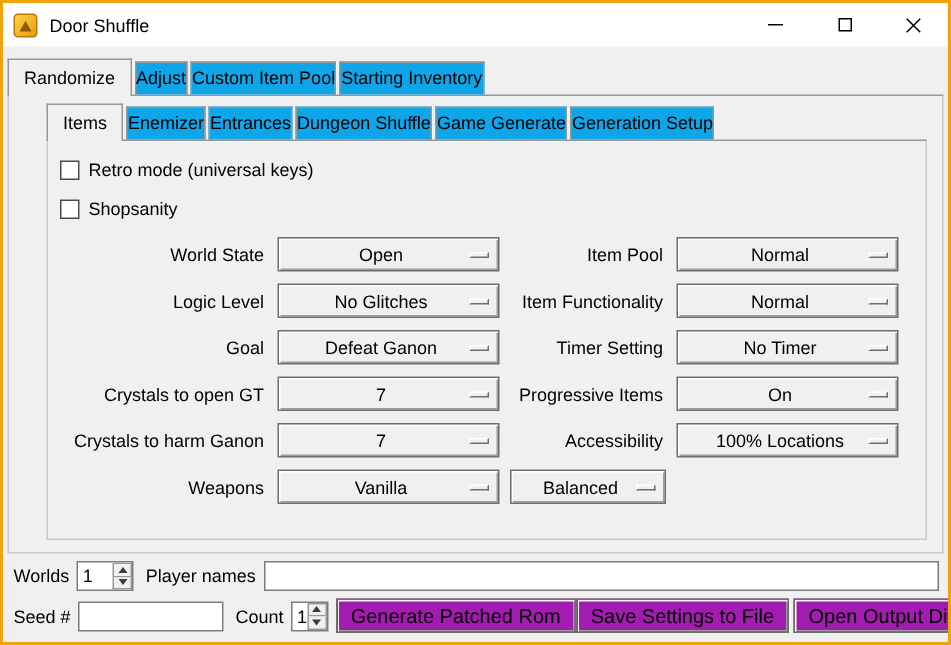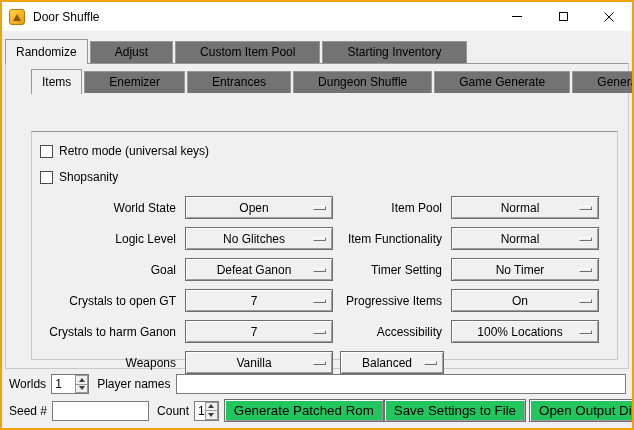--- a/index.html
+++ b/index.html
@@ -48,22 +48,22 @@
   .min-glyph { width: 10px; height: 1px; background: #000; }
   .max-glyph { width: 9px; height: 9px; border: 1px solid #000; }
   
   .tabs {
     display: flex; align-items: flex-end;
     padding-left: 3px;
     flex: 0 0 auto;
   }
   .tab {
     position: relative;
-    padding: 3px 24px 4px;
-    background: #737373;
+    padding: 3px 0 4px;
+    background: #0ea5e9;
     border: 1px solid #979797;
     border-bottom: 0;
     margin-right: 2px;
     white-space: nowrap;
     z-index: 1;
     cursor: default;
   }
   .tab.selected {
     background: #f0f0f0;
     padding: 5px 10px 5px;
@@ -75,21 +75,20 @@
     border: 1px solid #c9c9c9;
     border-top: 1px solid #979797;
     position: relative;
   }
   .outer-pane {
     flex: 1 1 auto;
     margin: 0 3px 0 3px;
     display: flex; flex-direction: column;
     padding-top: 5px;
     min-height: 0;
-    gap: 38px;
   }
   .main-tabs { margin-top: 8px; }
   .sub-tabs { margin-left: 22px; }
   .inner-pane {
     flex: 1 1 auto;
     margin: 0 10px 8px 25px;
     padding: 8px 6px;
     min-height: 0;
   }
   
@@ -174,21 +173,21 @@
     border-bottom: 4px solid #3c3c3c;
   }
   .spin-btn.down::after {
     content: ""; width: 0; height: 0;
     border-left: 3px solid transparent;
     border-right: 3px solid transparent;
     border-top: 4px solid #3c3c3c;
   }
   .btn3d {
     height: 23px;
-    background: #22c55e;
+    background: #a21caf;
     border: 1px solid #6e6e6e;
     box-shadow: inset 1px 1px 0 #ffffff, inset -1px -1px 0 #9c9c9c;
     display: flex; align-items: center; justify-content: center;
     padding: 0 9px;
     white-space: nowrap;
     cursor: default;
   }
   .gen-btn { margin-left: 5px; }
   .save-btn { margin-left: auto; }
   .open-btn { margin-left: 3px; }

